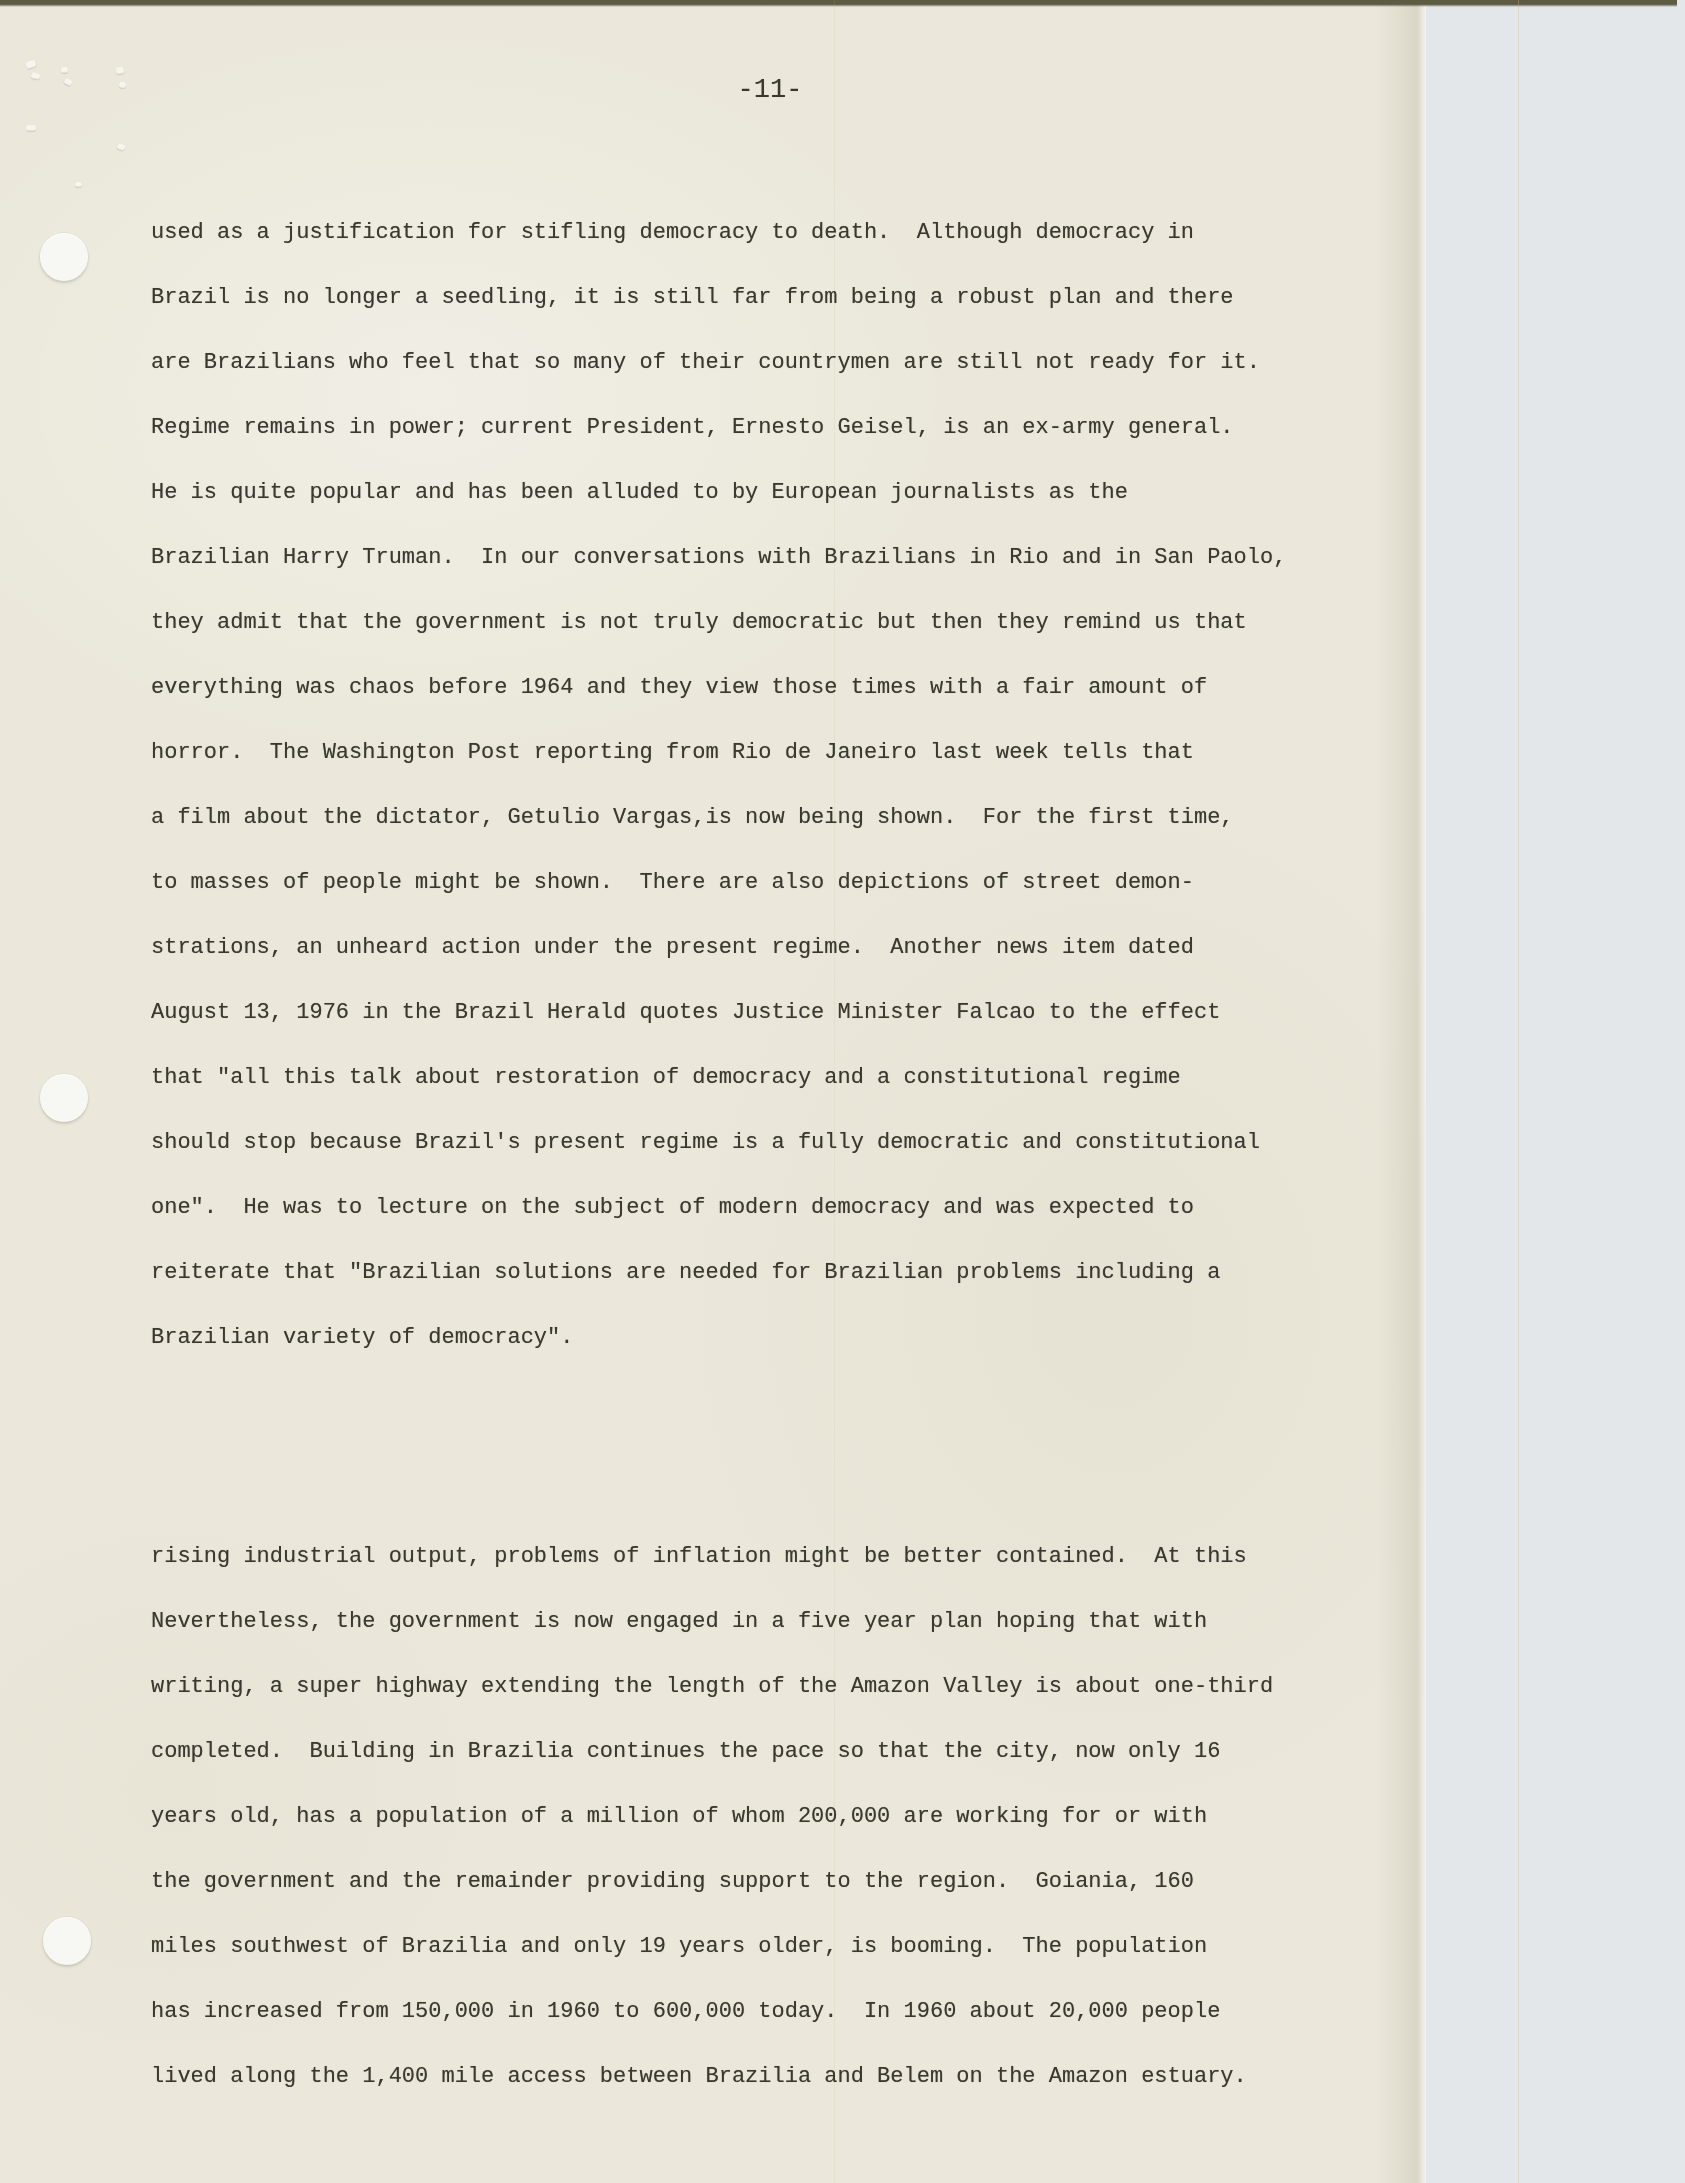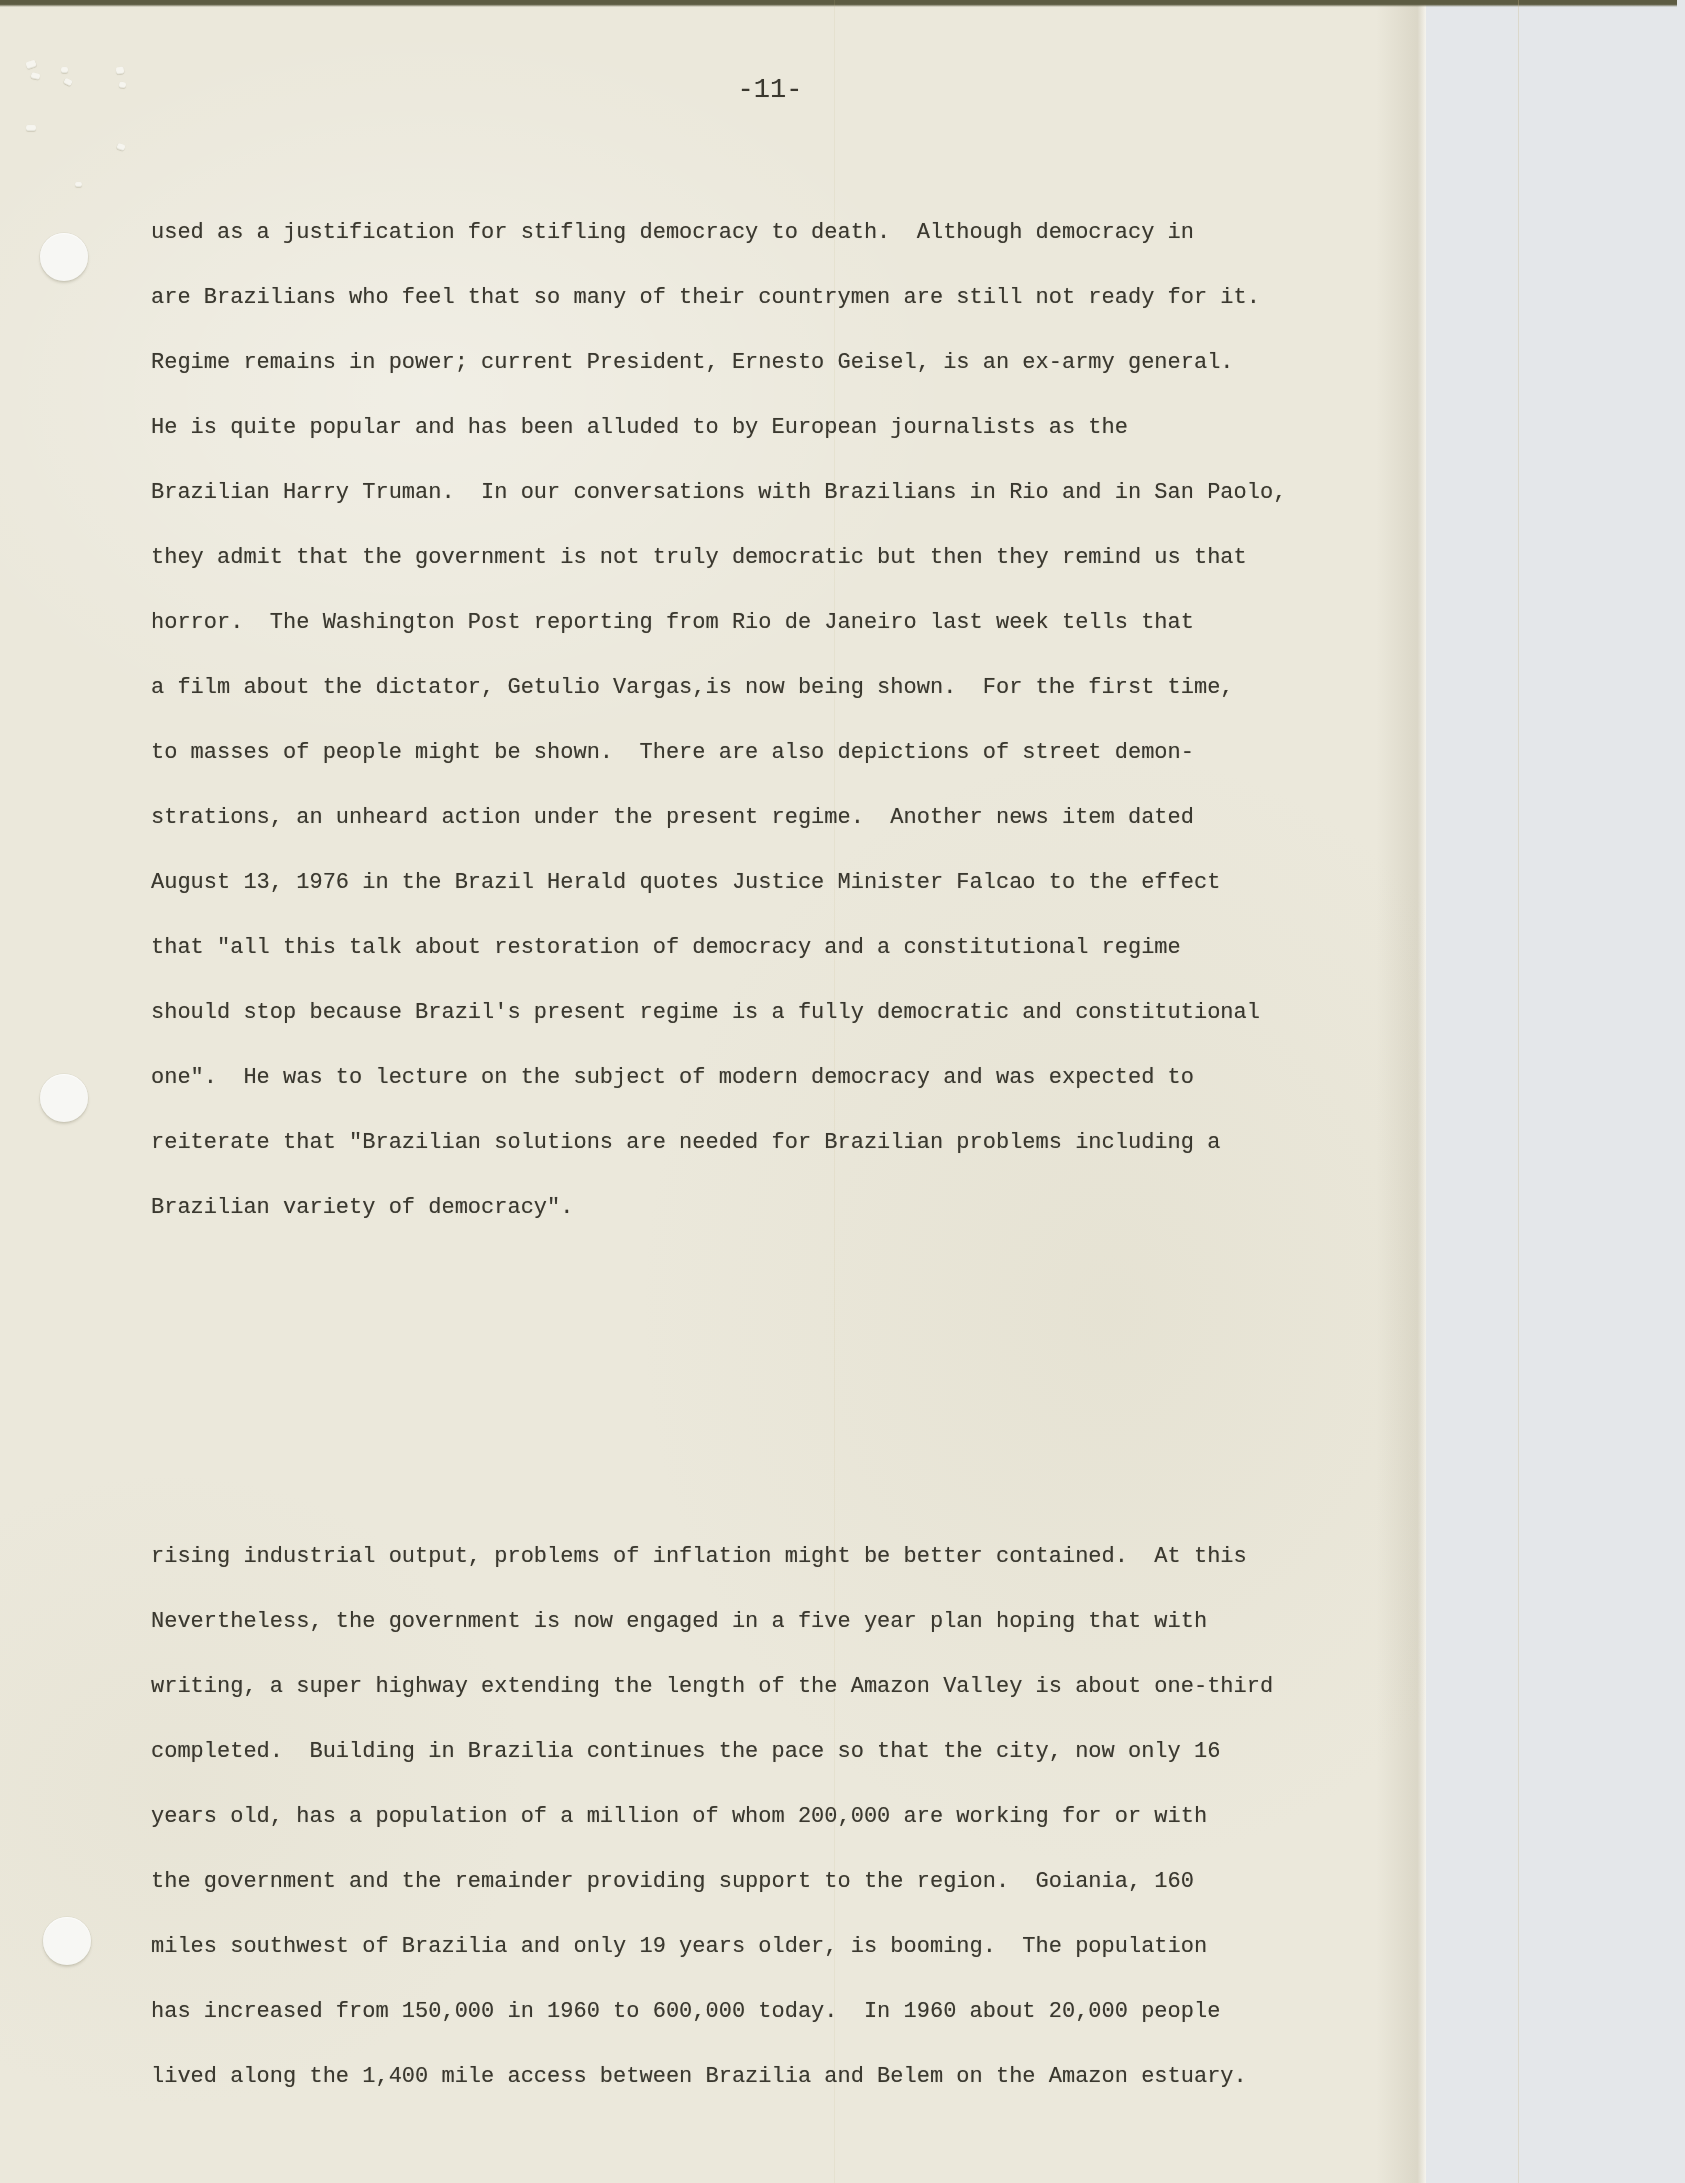--- a/index.html
+++ b/index.html
@@ -58,25 +58,27 @@
 </head>
 <body>
 
 <div class="paper">
   <div class="top-edge"></div>
   <div class="crease crease-1"></div>
   <div class="crease crease-2"></div>
   <div class="page-number">-11-</div>
   <div class="para para1" id="para-0">
       <div class="line">used as a justification for stifling democracy to death.  Although democracy in</div>
+      <div class="line">Brazil is no longer a seedling, it is still far from being a robust plan and there</div>
       <div class="line">are Brazilians who feel that so many of their countrymen are still not ready for it.</div>
       <div class="line">Regime remains in power; current President, Ernesto Geisel, is an ex-army general.</div>
       <div class="line">He is quite popular and has been alluded to by European journalists as the</div>
       <div class="line">Brazilian Harry Truman.  In our conversations with Brazilians in Rio and in San Paolo,</div>
       <div class="line">they admit that the government is not truly democratic but then they remind us that</div>
+      <div class="line">everything was chaos before 1964 and they view those times with a fair amount of</div>
       <div class="line">horror.  The Washington Post reporting from Rio de Janeiro last week tells that</div>
       <div class="line">a film about the dictator, Getulio Vargas,is now being shown.  For the first time,</div>
       <div class="line">to masses of people might be shown.  There are also depictions of street demon-</div>
       <div class="line">strations, an unheard action under the present regime.  Another news item dated</div>
       <div class="line">August 13, 1976 in the Brazil Herald quotes Justice Minister Falcao to the effect</div>
       <div class="line">that "all this talk about restoration of democracy and a constitutional regime</div>
       <div class="line">should stop because Brazil's present regime is a fully democratic and constitutional</div>
       <div class="line">one".  He was to lecture on the subject of modern democracy and was expected to</div>
       <div class="line">reiterate that "Brazilian solutions are needed for Brazilian problems including a</div>
       <div class="line">Brazilian variety of democracy".</div>

